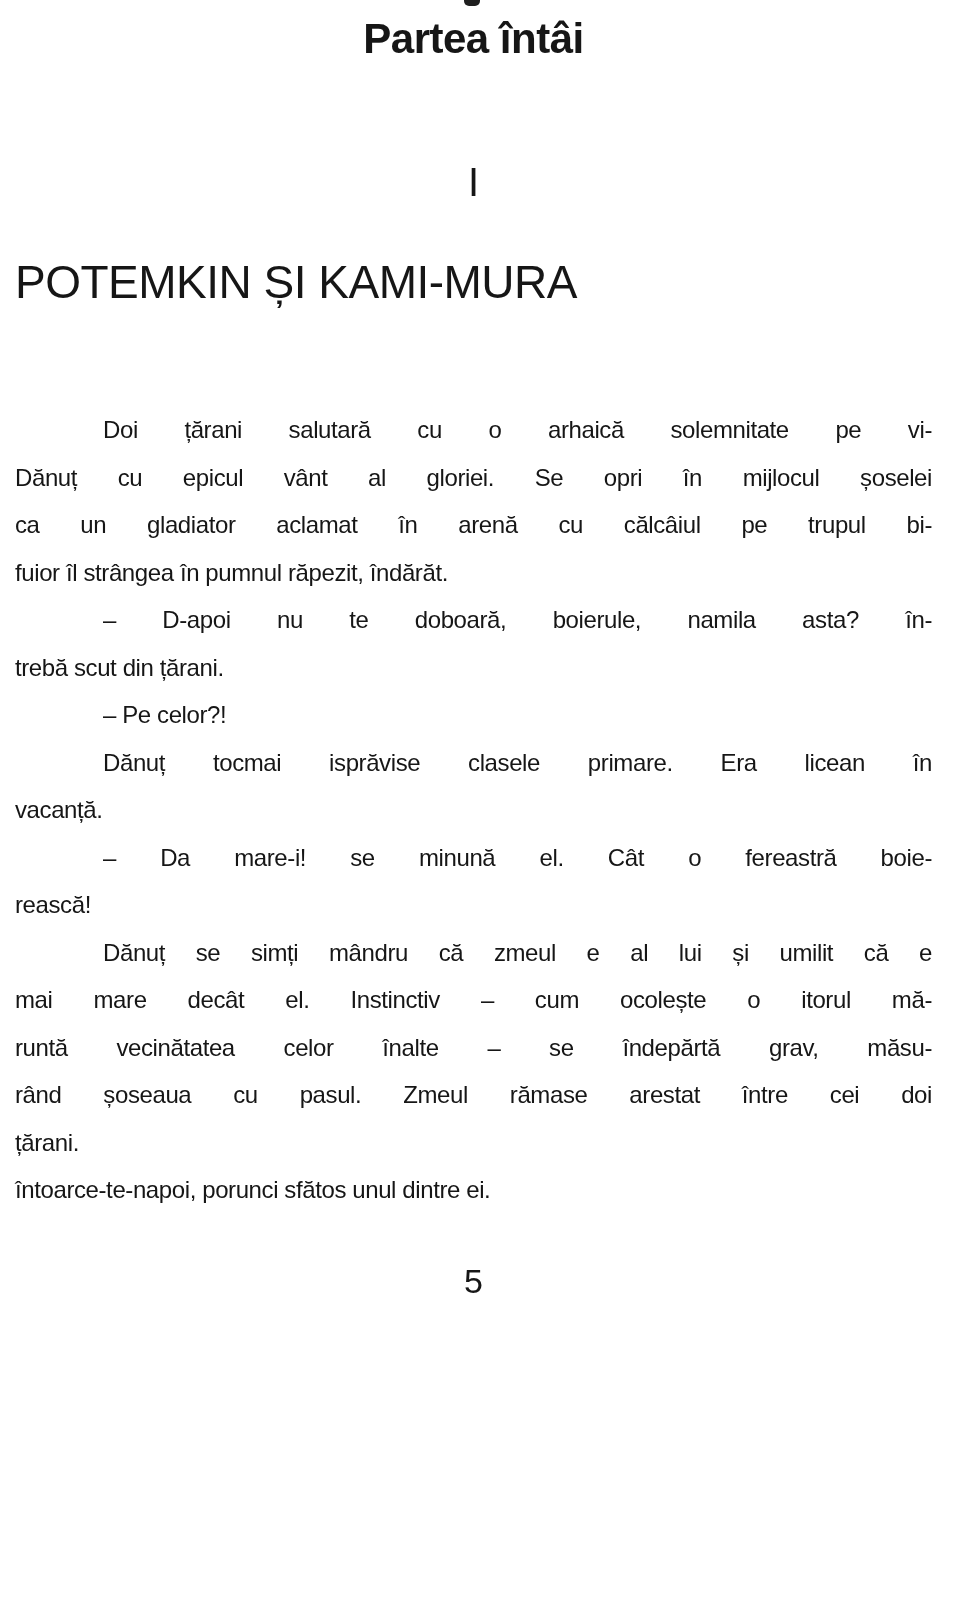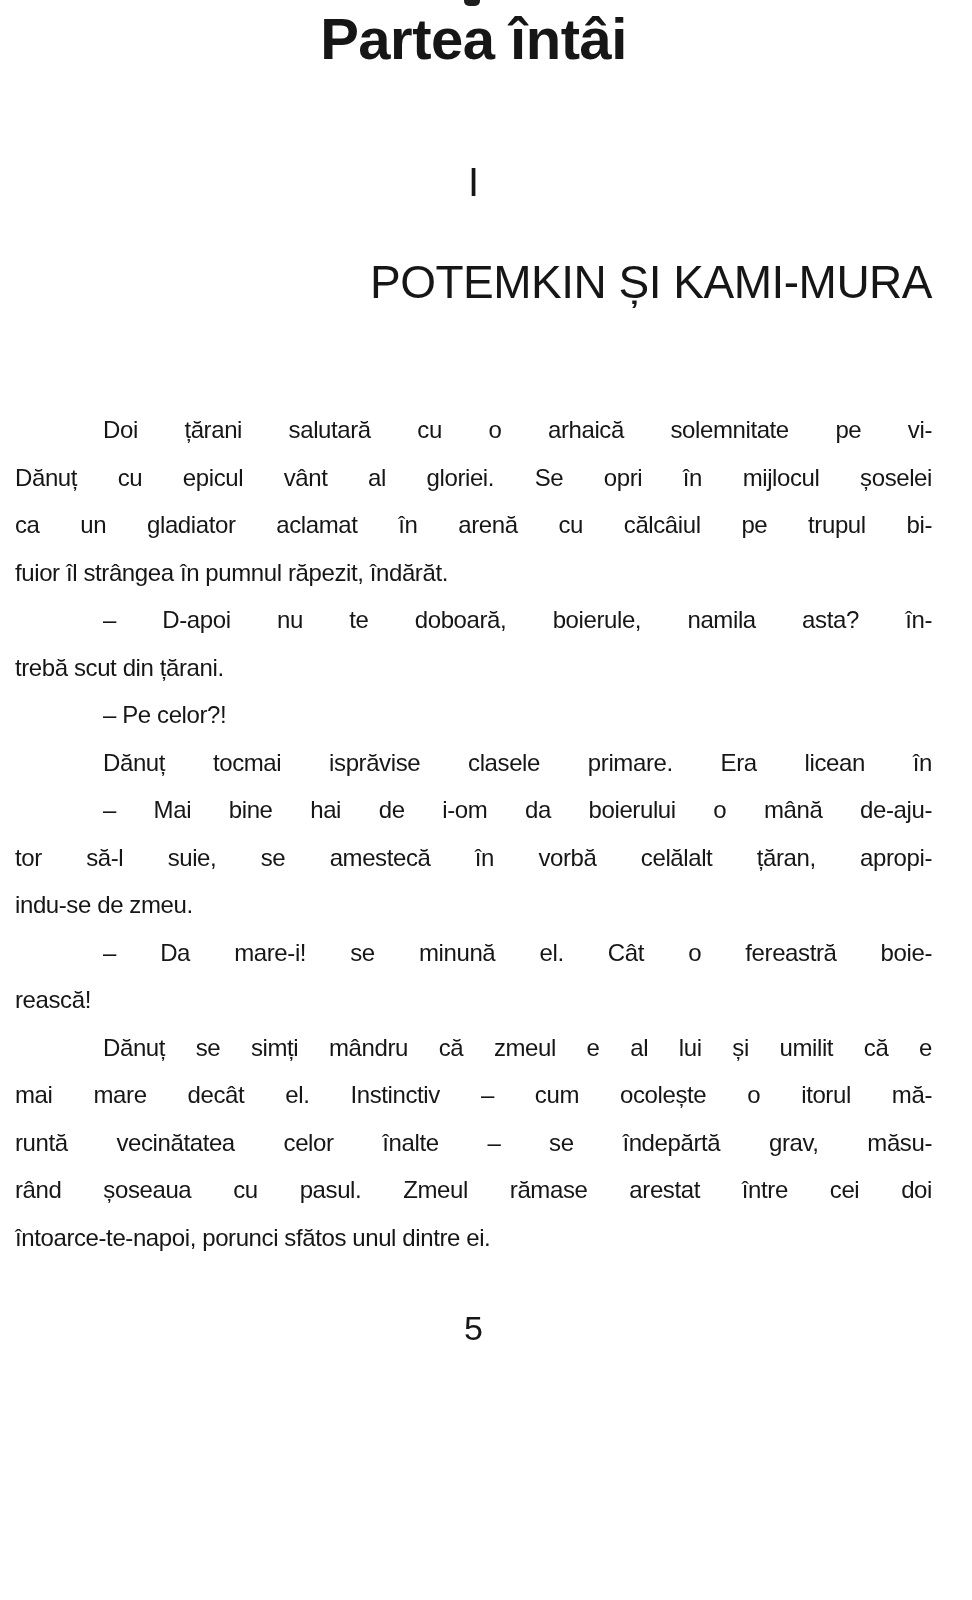--- a/index.html
+++ b/index.html
@@ -27,35 +27,35 @@
   }
   .textcol {
     position: absolute;
     left: 15px;
     top: 0;
     width: 917px;
   }
   .part-heading {
     margin: 14px 0 12px 0;
     text-align: center;
-    font-size: 58px;
+    font-size: 42px;
     font-weight: 700;
     letter-spacing: -0.5px;
     line-height: 50px;
   }
   .chapter-number {
     margin: 96px 0 0 0;
     text-align: center;
     font-size: 40px;
     font-weight: 400;
     line-height: 44px;
   }
   .chapter-title {
     margin: 52px 0 0 0;
-    text-align: right;
+    text-align: left;
     font-size: 46px;
     font-weight: 400;
     letter-spacing: -0.5px;
     line-height: 52px;
   }
   .body-text {
     margin-top: 98px;
     font-size: 24px;
     letter-spacing: -0.4px;
     line-height: 47.5px;
@@ -99,35 +99,32 @@
         </div>
         <div class="para">
           <div class="line first">– D-apoi nu te doboară, boierule, namila asta? în-</div>
           <div class="line last">trebă scut din țărani.</div>
         </div>
         <div class="para">
           <div class="line first last">– Pe celor?!</div>
         </div>
         <div class="para">
           <div class="line first">Dănuț tocmai isprăvise clasele primare. Era licean în</div>
-        </div>
-        <div class="para">
-          <div class="line first">– Mai bine hai de i-om da boierului o mână de-aju-</div>
-          <div class="line">tor să-l suie, se amestecă în vorbă celălalt țăran, apropi-</div>
-          <div class="line last">indu-se de zmeu.</div>
+          <div class="line last">vacanță.</div>
         </div>
         <div class="para">
           <div class="line first">– Da mare-i! se minună el. Cât o fereastră boie-</div>
           <div class="line last">rească!</div>
         </div>
         <div class="para">
           <div class="line first">Dănuț se simți mândru că zmeul e al lui și umilit că e</div>
           <div class="line">mai mare decât el. Instinctiv – cum ocolește o itorul mă-</div>
           <div class="line">runtă vecinătatea celor înalte – se îndepărtă grav, măsu-</div>
           <div class="line">rând șoseaua cu pasul. Zmeul rămase arestat între cei doi</div>
+          <div class="line last">țărani.</div>
         </div>
         <div class="para">
           <div class="line last">întoarce-te-napoi, porunci sfătos unul dintre ei.</div>
         </div>
       </div>
     <div class="page-number">5</div>
   </div>
 </div>
 
 </body></html>

